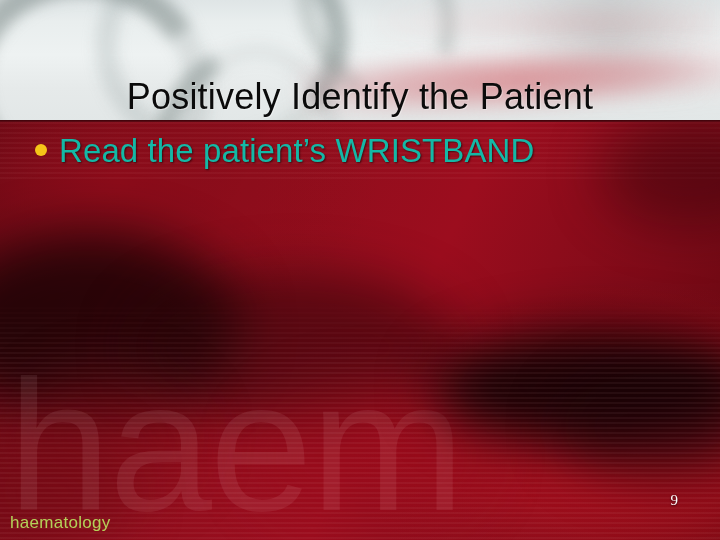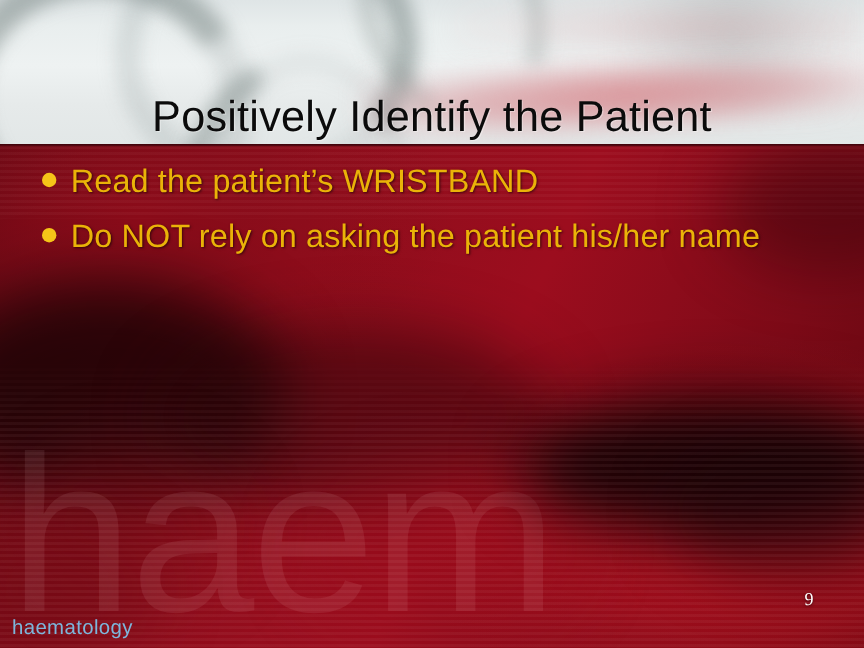--- a/index.html
+++ b/index.html
@@ -217,34 +217,34 @@
   }
   .bullet-dot {
     flex: 0 0 auto;
     width: 12px; height: 12px;
     border-radius: 50%;
     background: #f5c518;
     margin: 12px 12px 0 5px;
   }
   .bullet-text {
     flex: 1 1 auto;
-    font-size: 27px;
+    font-size: 33px;
     line-height: 38px;
-    color: #eab308;
+    color: #14b8a6;
     font-weight: 400;
     letter-spacing: 0.1px;
     text-shadow: 1px 1px 2px rgba(0,0,0,0.55);
   }
 
   
   .footer-brand {
     position: absolute;
     left: 10px; bottom: 7px;
     font-size: 17px;
-    color: #7dd3fc;
+    color: #bef264;
     opacity: 0.85;
     letter-spacing: 0.3px;
   }
   .page-number {
     position: absolute;
     right: 42px; bottom: 31px;
     font-family: "Liberation Serif", serif;
     font-size: 15px;
     color: #ffffff;
     text-shadow: 0 1px 2px rgba(0,0,0,0.6);
@@ -284,24 +284,20 @@
   </div>
 
   <div class="content">
     <div class="bullets">
 
       <div class="bullet-row">
         <span class="bullet-dot"></span>
         <span class="bullet-text">Read the patient’s WRISTBAND</span>
       </div>
 
-      <div class="bullet-row">
-        <span class="bullet-dot"></span>
-        <span class="bullet-text">Do NOT rely on asking the patient his/her name</span>
-      </div>
 
 
     </div>
   </div>
 
   <div class="footer-brand">haematology</div>
   <div class="page-number">9</div>
 
 </div>
 

